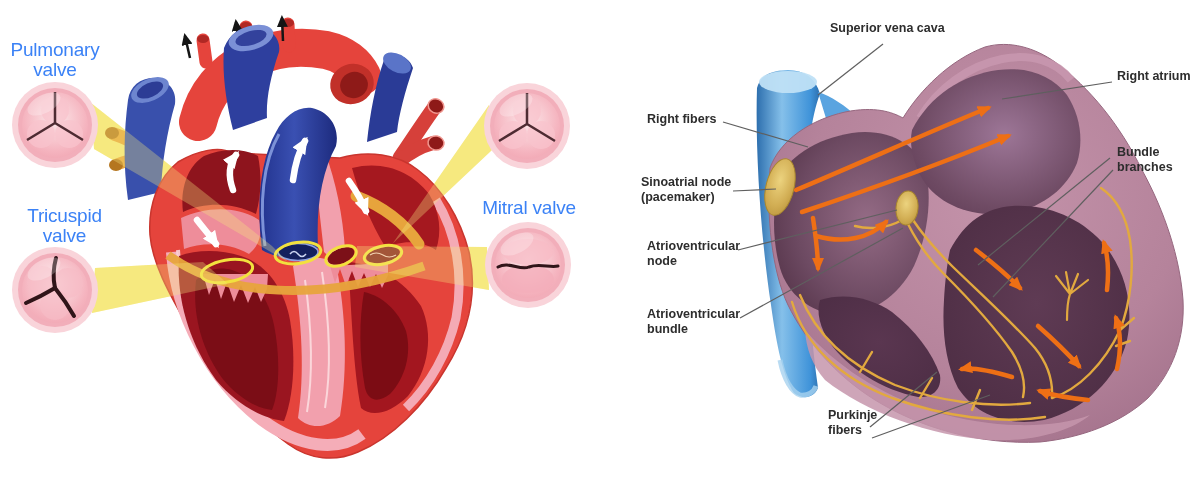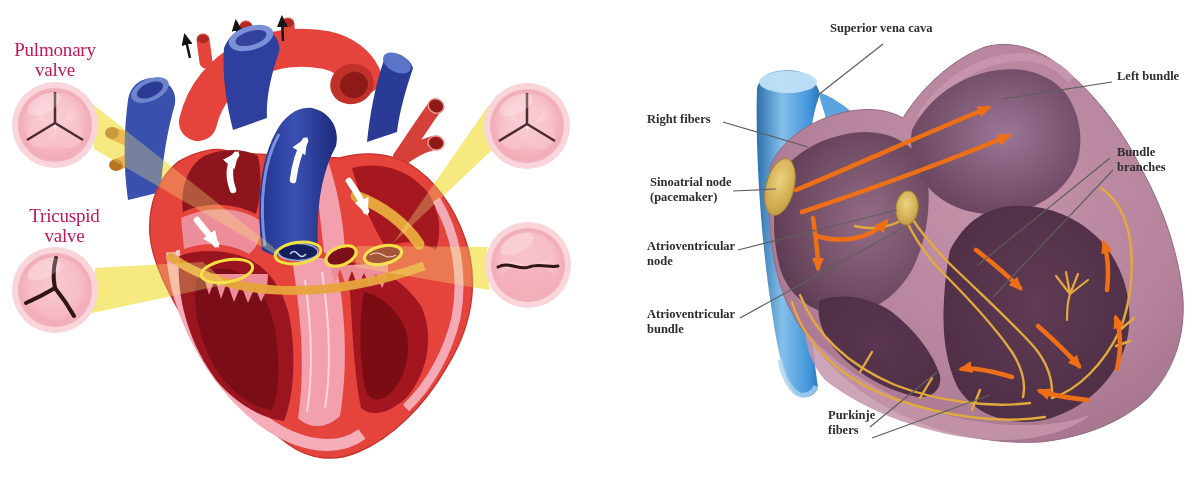--- a/index.html
+++ b/index.html
@@ -2,22 +2,22 @@
 <html><head>
 <meta charset="utf-8">
 <style>
   html,body{margin:0;padding:0;background:#ffffff;}
   .stage{position:relative;width:1200px;height:480px;background:#fff;overflow:hidden;
          font-family:"Liberation Sans",sans-serif;}
   .panel{position:absolute;top:0;height:480px;}
   .panel.left{left:0;width:620px;}
   .panel.right{left:620px;width:580px;}
   .panel svg{position:absolute;left:0;top:0;width:100%;height:100%;display:block;}
-  .lbl{position:absolute;white-space:pre-line;z-index:5;font-family:Liberation Serif, serif;}
-  .lbl.big{font-size:19px;line-height:20px;color:#be185d;text-align:center;letter-spacing:-0.2px;}
+  .lbl{position:absolute;white-space:pre-line;z-index:5;}
+  .lbl.big{font-size:19px;line-height:20px;color:#3b82f6;text-align:center;letter-spacing:-0.2px;}
   .lbl.small{font-size:12.5px;line-height:15px;color:#2d2d2d;font-weight:600;}
 </style>
 </head>
 <body>
 
 <div class="stage">
 
   <section class="panel left">
     <svg viewBox="0 0 620 480" aria-hidden="true">
       <defs>
@@ -195,20 +195,21 @@
         <ellipse cy="14" rx="26" ry="14" fill="#f4aeba" opacity="0.8"></ellipse>
         <path d="M -30,2 C -19,-4 -8,6 1,2 C 11,-2 22,3 30,1" stroke="#301519" stroke-width="3" fill="none" stroke-linecap="round"></path>
         <ellipse cx="-11" cy="-21" rx="18" ry="9" fill="#ffffff" opacity="0.25" transform="rotate(-28 -11 -21)"></ellipse>
       </g>
     </svg>
 
     <div class="lbl big" style="left:0;top:40px;width:110px">Pulmonary
 valve</div>
     <div class="lbl big" style="left:12px;top:206px;width:105px">Tricuspid
 valve</div>
+    <div class="lbl big" style="left:458px;top:198px;width:142px">Mitral valve</div>
   </section>
 
   <section class="panel right">
     <svg viewBox="0 0 580 480" aria-hidden="true">
       <defs>
         <linearGradient id="gSVC" x1="0" y1="0" x2="1" y2="0">
           <stop offset="0%" stop-color="#2d6fae"></stop>
             <stop offset="40%" stop-color="#85c0ea"></stop>
             <stop offset="85%" stop-color="#3f93d9"></stop>
             <stop offset="100%" stop-color="#2d6fae"></stop>
@@ -305,25 +306,25 @@
         <path d="M 120,318 L 283,228"></path>
         <path d="M 250,427 L 317,372"></path>
         <path d="M 252,438 L 370,395"></path>
         <path d="M 492,82 L 382,99"></path>
         <path d="M 490,158 L 358,265"></path>
         <path d="M 493,170 L 373,297"></path>
       </g>
     </svg>
 
     <div class="lbl small" style="left:210px;top:21px">Superior vena cava</div>
-    <div class="lbl small" style="left:497px;top:69px">Left bundle</div>
+    <div class="lbl small" style="left:497px;top:69px">Right atrium</div>
     <div class="lbl small" style="left:27px;top:112px">Right fibers</div>
     <div class="lbl small" style="left:497px;top:145px">Bundle
 branches</div>
-    <div class="lbl small" style="left:30px;top:175px">Sinoatrial node
+    <div class="lbl small" style="left:21px;top:175px">Sinoatrial node
 (pacemaker)</div>
     <div class="lbl small" style="left:27px;top:239px">Atrioventricular
 node</div>
     <div class="lbl small" style="left:27px;top:307px">Atrioventricular
 bundle</div>
     <div class="lbl small" style="left:208px;top:408px">Purkinje
 fibers</div>
   </section>
 
 </div>

